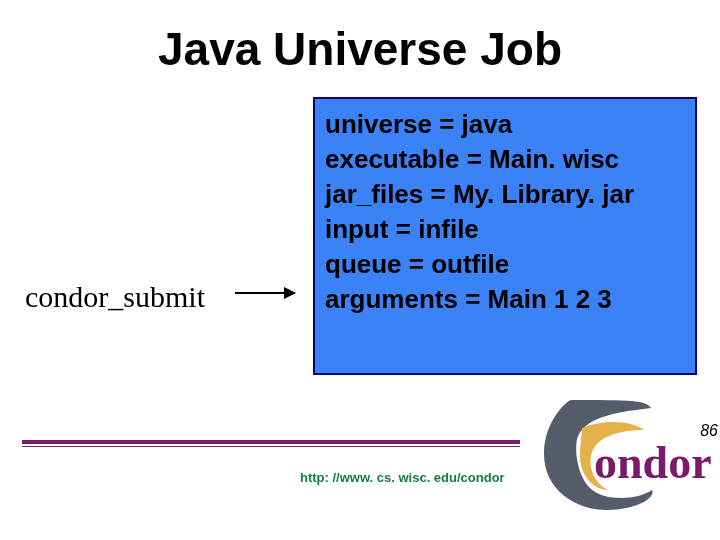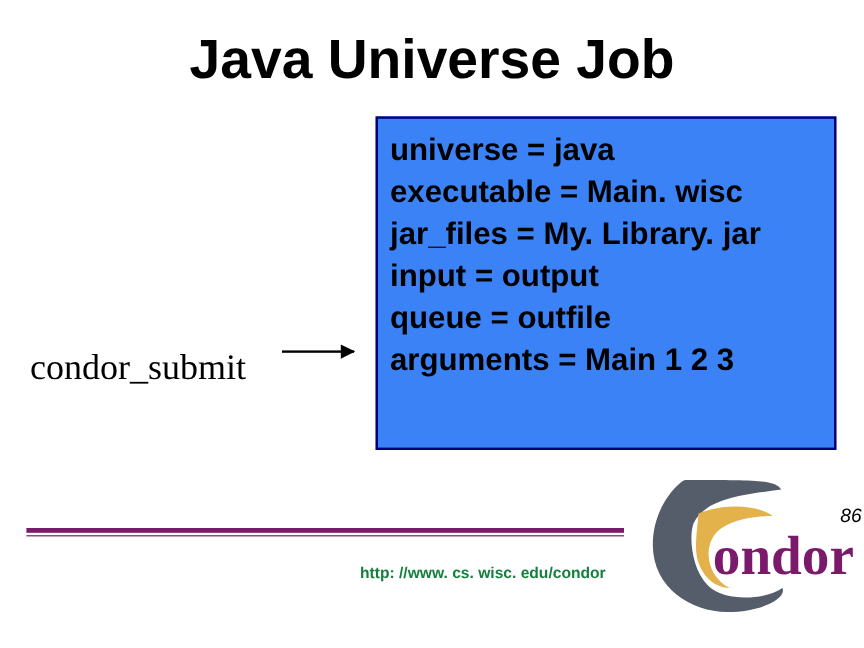--- a/index.html
+++ b/index.html
@@ -11,21 +11,21 @@
     left: 0;
     width: 100%;
     text-align: center;
     font-family: "Comic Sans MS", "Comic Sans", cursive, sans-serif;
     font-weight: bold;
     font-size: 46px;
     color: #000;
   }
   .label {
     position: absolute;
-    top: 290px;
+    top: 280px;
     left: 25px;
     font-family: "Times New Roman", Times, serif;
     font-size: 30px;
     color: #000;
     text-align: right;
   }
   .arrow {
     position: absolute;
     top: 292px;
     left: 235px;
@@ -101,21 +101,21 @@
   <div class="title">Java Universe Job</div>
 
   <div class="label">condor_submit</div>
 
   <div class="arrow"></div>
 
   <div class="codebox">
     <div>universe = java</div>
     <div>executable = Main. wisc</div>
     <div>jar_files = My. Library. jar</div>
-    <div>input = output</div>
+    <div>input = infile</div>
     <div>queue = outfile</div>
     <div>arguments = Main 1 2 3</div>
   </div>
 
   <div class="rule">
     <div class="thick"></div>
     <div class="thin"></div>
   </div>
 
   <div class="logo">

